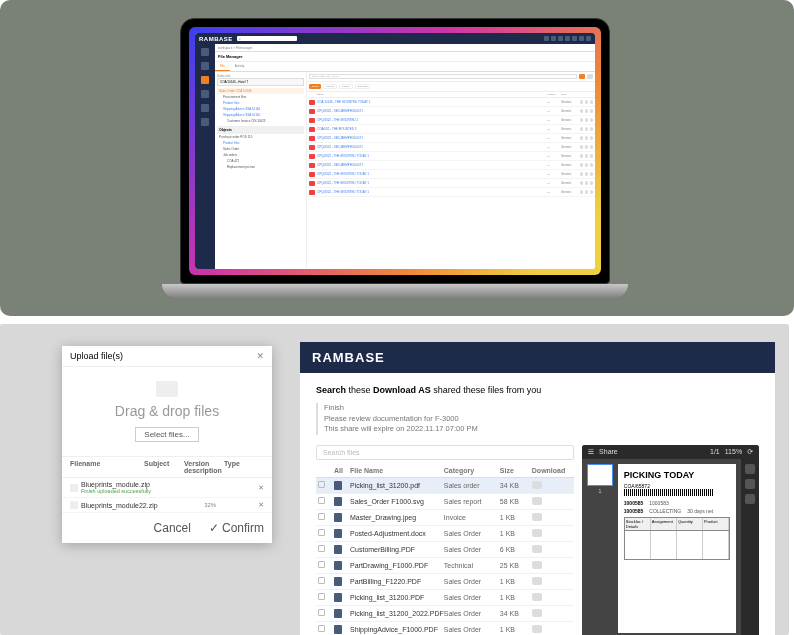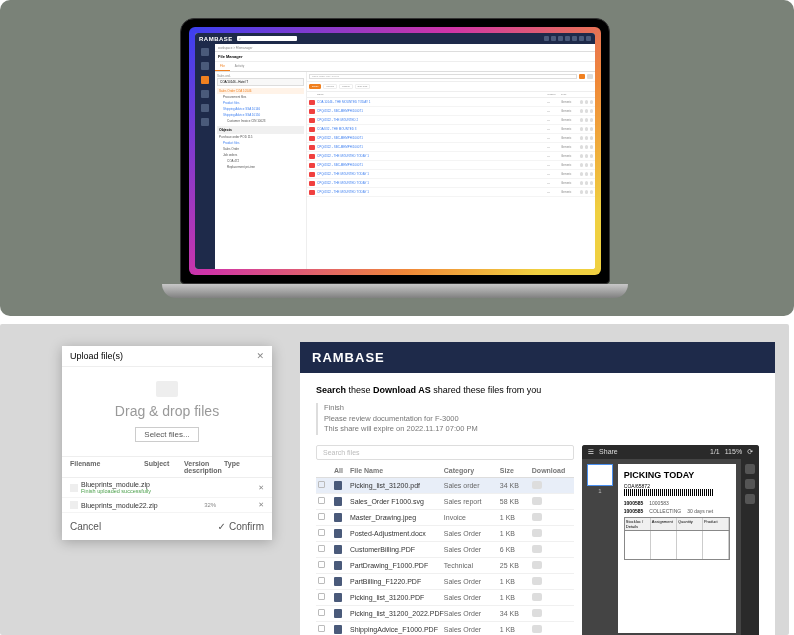--- a/index.html
+++ b/index.html
@@ -62,21 +62,21 @@
 .dz-btn{border:1px solid #ccc;background:#fff;padding:2px 8px;font-size:8px;color:#555}
 .mf-hdr{display:flex;padding:3px 8px;border-top:1px solid #eee;border-bottom:1px solid #eee;font-size:7px;color:#666;font-weight:bold}
 .mf-name{flex:1}
 .mf-sub,.mf-ver,.mf-typ{width:40px}
 .mf-row{display:flex;padding:3px 8px;border-bottom:1px solid #f4f4f4;font-size:7px;align-items:center}
 .mf-ico{width:8px;height:8px;background:#eee;margin-right:3px}
 .mf-r-name{flex:1;color:#333}
 .mf-r-name .sub{color:#4a9f4a;font-size:5.5px;display:block}
 .mf-prog{width:50px;font-size:6px;color:#888}
 .mf-x{color:#888;margin-left:4px}
-.modal-ftr{display:flex;justify-content:space-between;gap:18px;padding:8px;font-size:10px;color:#555}
+.modal-ftr{display:flex;justify-content:flex-end;gap:18px;padding:8px;font-size:12px;color:#555}
 .modal-ftr span{display:flex;align-items:center;gap:3px}
 
 .share-app{position:absolute;left:300px;top:18px;right:14px;bottom:0;background:#fff}
 .share-hdr{background:#1e2a4a;color:#fff;padding:8px 12px;font-weight:900;font-size:13px;letter-spacing:1px}
 .share-body{padding:12px 16px 0}
 .share-from{font-size:9px;margin-bottom:8px}
 .share-msg{font-size:7.5px;color:#777;border-left:2px solid #ddd;padding-left:6px;margin-bottom:10px;line-height:1.4}
 .share-cols{display:flex;gap:8px}
 .share-left{flex:1}
 .share-search{border:1px solid #ddd;border-radius:2px;padding:3px 6px;font-size:7px;color:#bbb;margin-bottom:4px}

